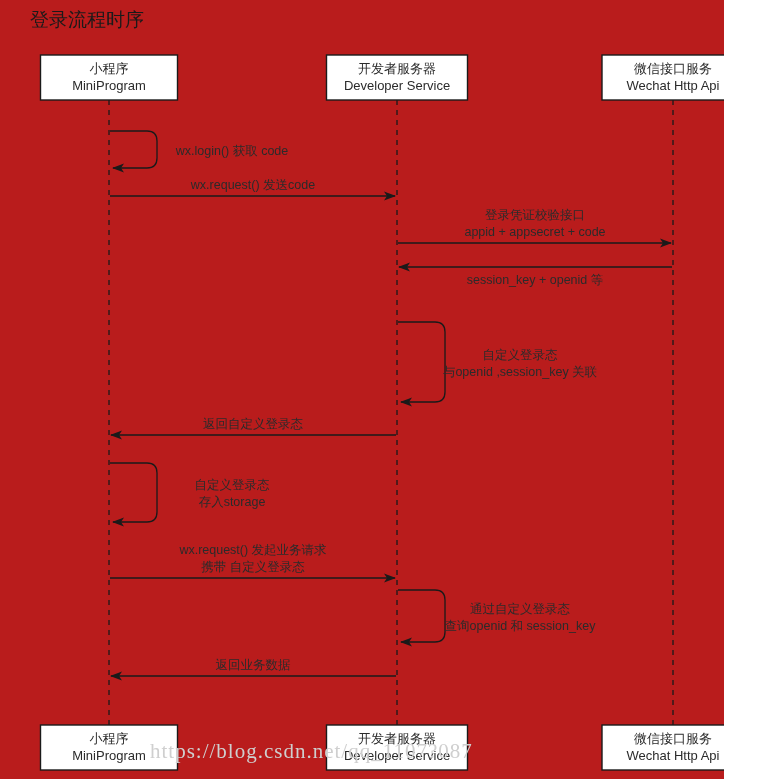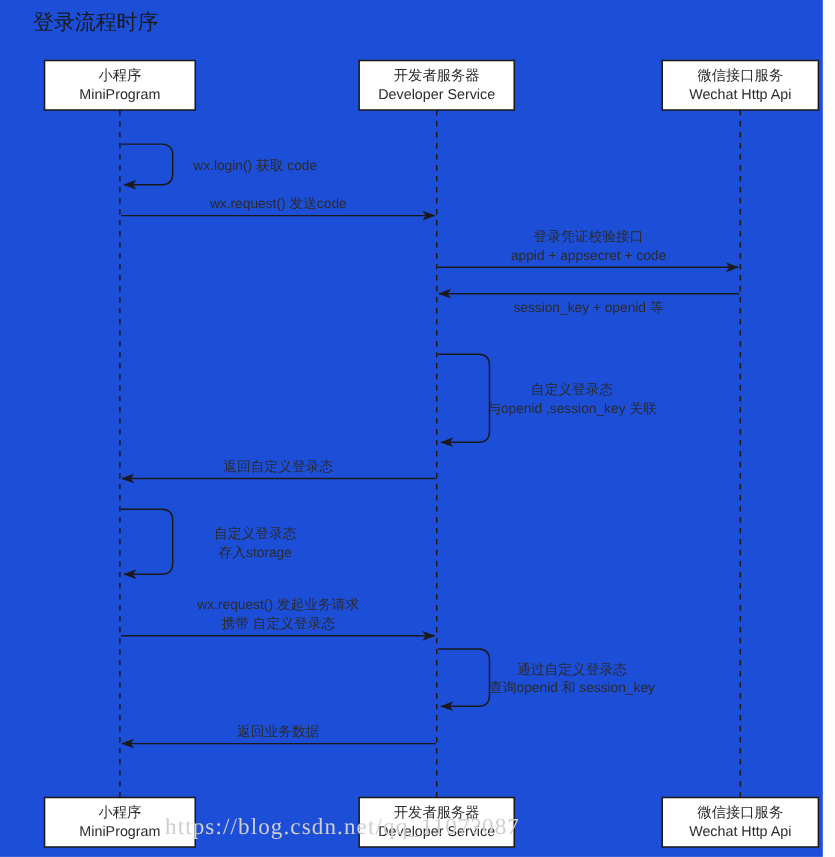--- a/index.html
+++ b/index.html
@@ -8,23 +8,22 @@
     background: #ffffff;
   }
   body {
     font-family: "Liberation Sans", "DejaVu Sans", sans-serif;
     -webkit-font-smoothing: antialiased;
   }
   #canvas {
     position: relative;
     width: 724px;
     height: 779px;
-    background: #1d4ed8;
+    background: #b91c1c;
     overflow: hidden;
-    padding-left: 24px;
   }
   #diagram-svg {
     position: absolute;
     left: 0;
     top: 0;
     width: 759px;
     height: 779px;
   }
   .diagram-title {
     font-size: 19px;

